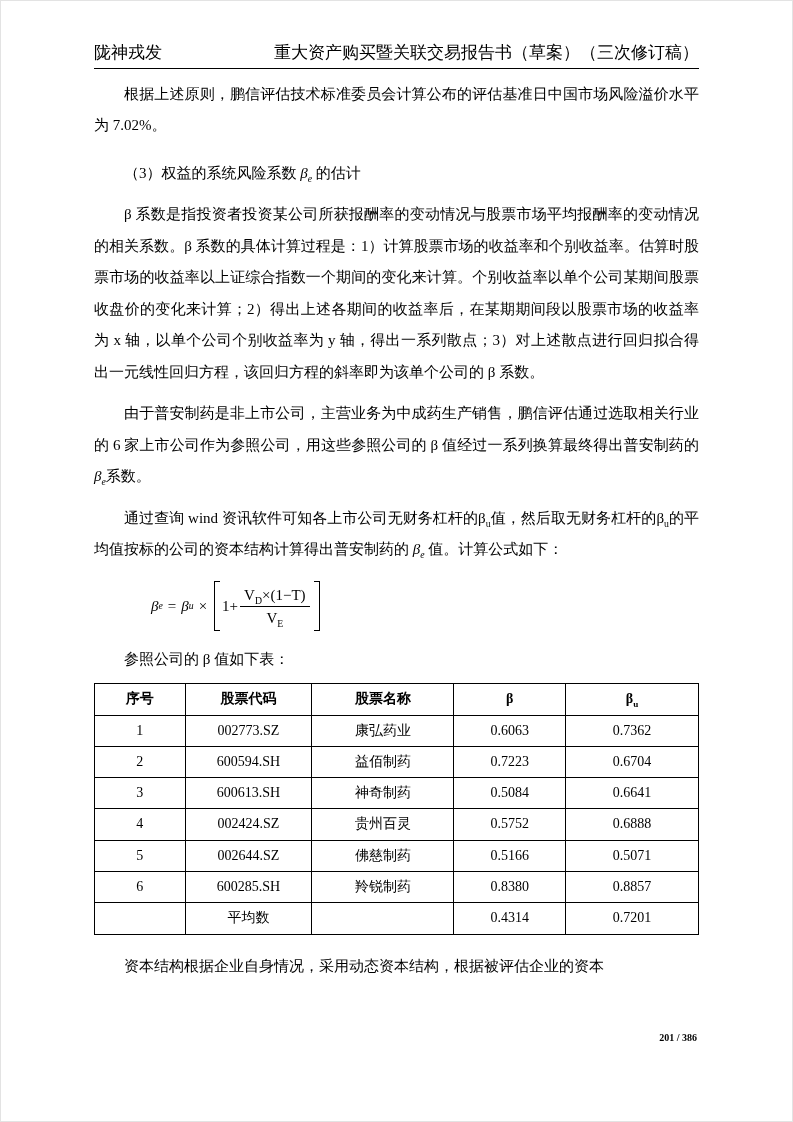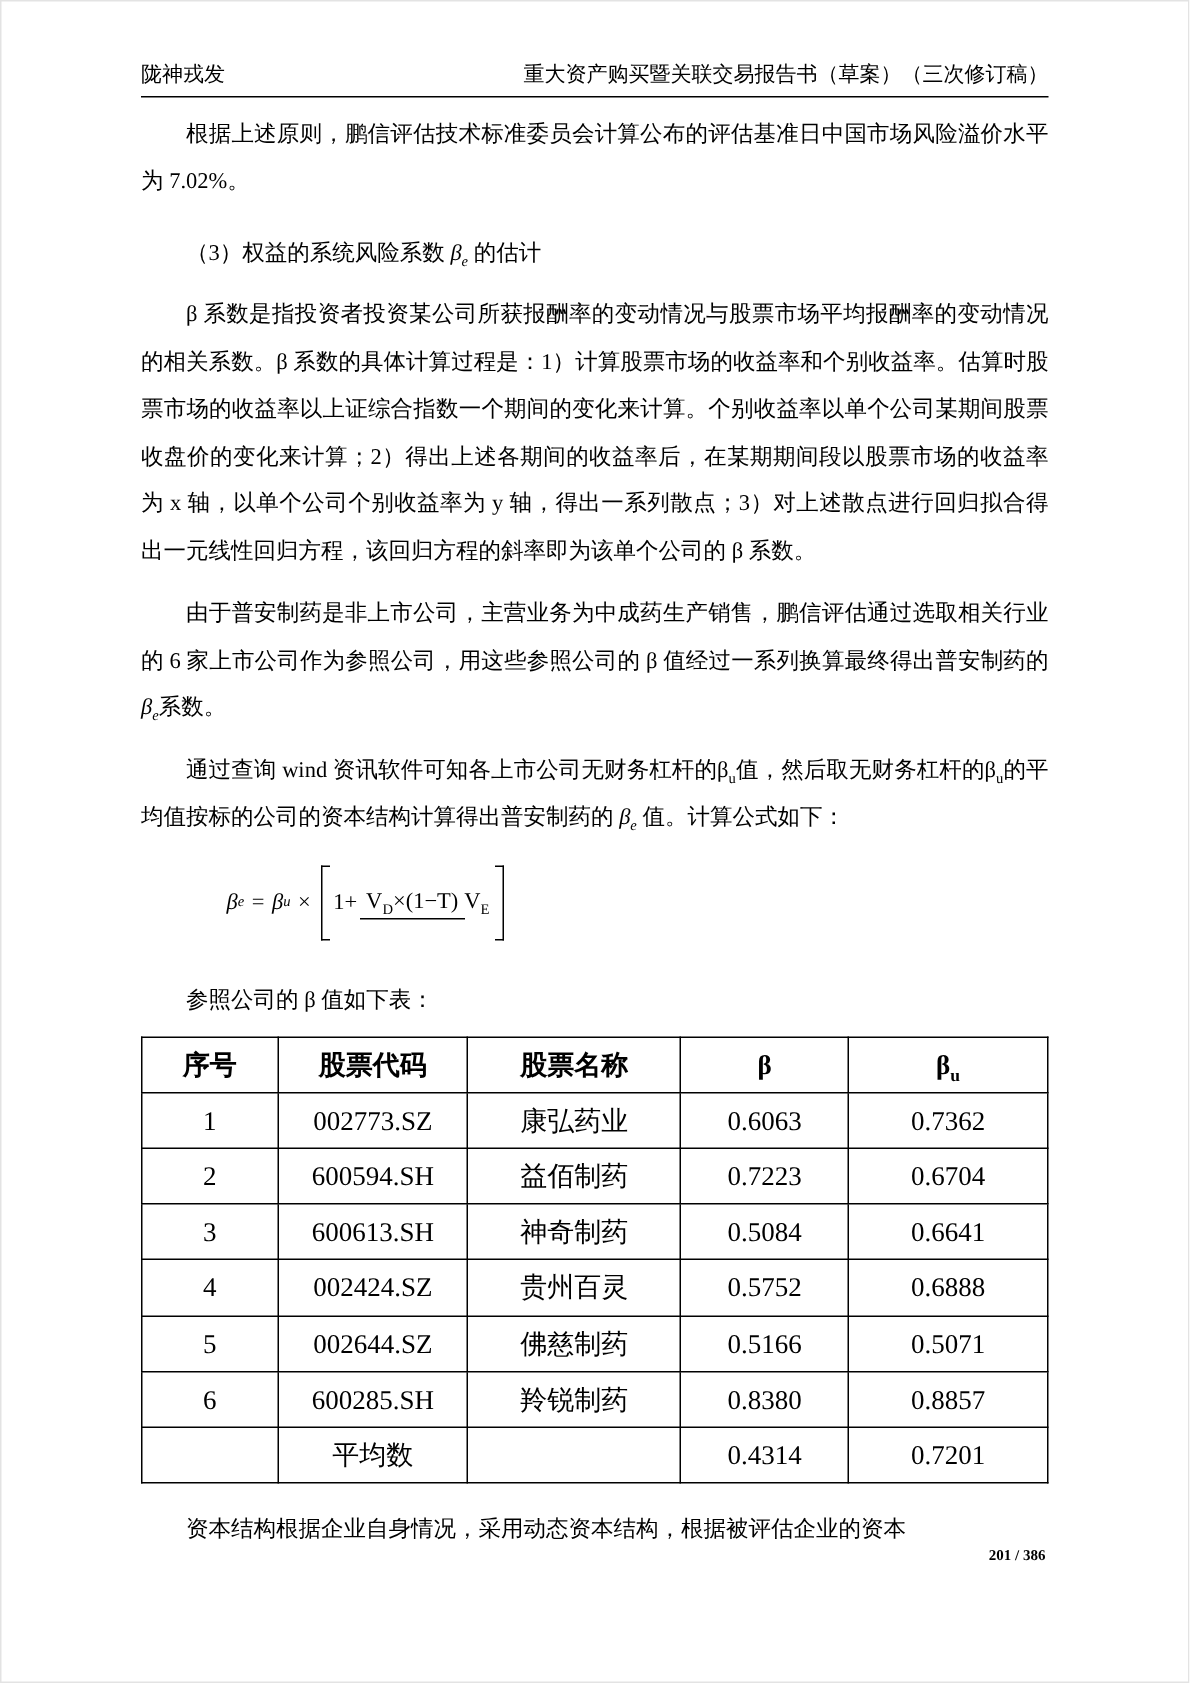--- a/index.html
+++ b/index.html
@@ -15,60 +15,60 @@
     color: #000;
     overflow: hidden;
   }
   
   .doc-header {
     display: flex;
     justify-content: space-between;
     align-items: flex-end;
     border-bottom: 1px solid #000;
     padding-bottom: 3px;
-    font-size: 14px;
+    font-size: 17px;
     line-height: 1.4;
   }
   
   .body-text { font-size: 15px; }
   .para {
     margin: 10px 0 0 0;
     text-indent: 2em;
     text-align: justify;
     line-height: 2.1;
   }
   .para.first { }
   .para.heading { margin-top: 16px; }
-  .para.pre-table { margin-top: 24px; }
+  .para.pre-table { margin-top: 12px; }
   .para.after-table { margin-top: 16px; }
   .bi { font-style: italic; }
   sub { font-size: 0.65em; line-height: 0; }
   .bi sub, sub.bi { font-style: italic; }
   
   .formula {
     margin: 14px 0 0 57px;
     display: flex;
     align-items: center;
     font-size: 15px;
     line-height: 1.2;
     min-height: 52px;
   }
   .formula .op { margin: 0 5px; }
   .formula .bracket { align-self: stretch; width: 5px; margin: 1px 2px; }
   .formula .bracket.left  { border-left: 1.4px solid #000; border-top: 1.4px solid #000; border-bottom: 1.4px solid #000; }
   .formula .bracket.right { border-right: 1.4px solid #000; border-top: 1.4px solid #000; border-bottom: 1.4px solid #000; }
-  .frac { display: inline-flex; flex-direction: row; margin: 0 2px; }
+  .frac { display: inline-flex; flex-direction: column; align-items: center; margin: 0 2px; }
   .frac .num { border-bottom: 1px solid #000; padding: 2px 4px 2px 4px; }
   .frac .den { padding-top: 2px; }
   
   table.beta-table {
     width: 100%;
     border-collapse: collapse;
     margin-top: 8px;
-    font-size: 18px;
+    font-size: 14px;
   }
   table.beta-table th, table.beta-table td {
     border: 1px solid #000;
     text-align: center;
     padding: 5px 2px;
     line-height: 1.45;
   }
   table.beta-table th { font-weight: bold; }
   col.c-no   { width: 15%; }
   col.c-code { width: 21%; }

